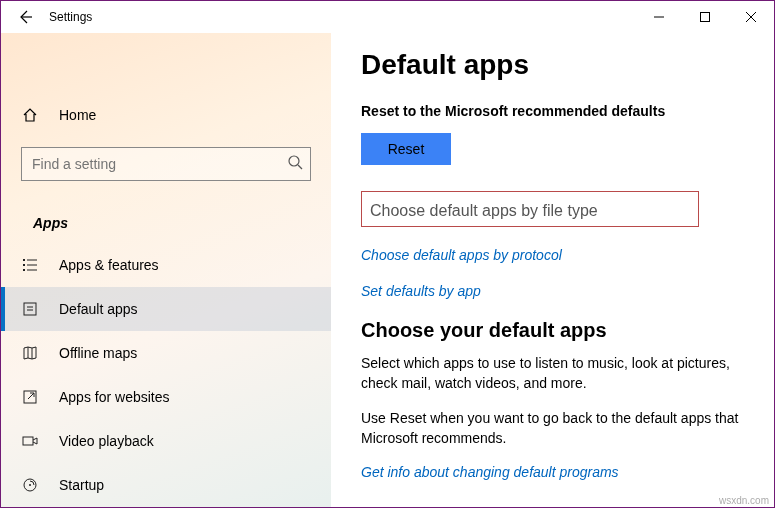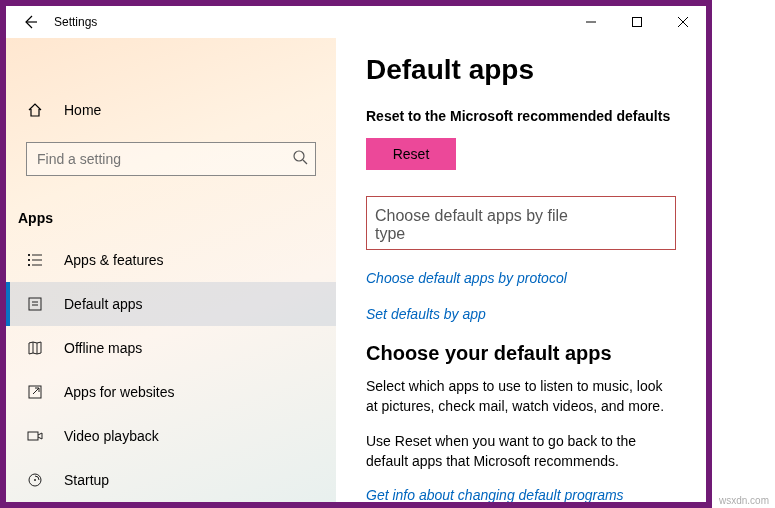--- a/index.html
+++ b/index.html
@@ -1,41 +1,41 @@
 <!DOCTYPE html>
 <html><head>
   <meta charset="utf-8">
   <style>
     * { margin: 0; padding: 0; box-sizing: border-box; font-family: "Segoe UI", sans-serif; }
     body { width: 775px; height: 508px; background: #fff; overflow: hidden; position: relative; }
-    .window { width: 712px; height: 508px; border: 6px solid #701a75; display: flex; flex-direction: column; }
+    .window { width: 775px; height: 508px; border: 1px solid #701a75; display: flex; flex-direction: column; }
     .titlebar { height: 32px; display: flex; align-items: center; padding-left: 8px; }
     .titlebar .back { width: 32px; height: 32px; display: flex; align-items: center; justify-content: center; cursor: pointer; }
     .titlebar .title { font-size: 12px; margin-left: 8px; color: #000; }
     .win-controls { margin-left: auto; display: flex; }
     .win-btn { width: 46px; height: 32px; display: flex; align-items: center; justify-content: center; cursor: pointer; }
     .win-btn svg { width: 10px; height: 10px; }
     .body { flex: 1; display: flex; overflow: hidden; }
     .sidebar { width: 330px; background: linear-gradient(160deg, #ffe7d0 0%, #fff2e2 30%, #fdf5ee 60%, #e8f0ee 100%); padding: 0 0 0 0; display: flex; flex-direction: column; justify-content: flex-end; }
     .home-row { display: flex; align-items: center; height: 44px; padding-left: 20px; cursor: pointer; margin-top: 6px; }
     .home-row .icon { width: 18px; display: flex; align-items: center; justify-content: center; }
     .home-row .lbl { margin-left: 20px; font-size: 14px; }
     .search-wrap { margin: 10px 20px 30px 20px; position: relative; }
     .search { width: 100%; height: 34px; border: 1px solid #888; background: rgba(255,255,255,0.4); padding: 0 34px 0 10px; font-size: 14px; color: #666; outline: none; }
     .search-icon { position: absolute; right: 8px; top: 50%; transform: translateY(-50%); }
-    .section-hdr { font-size: 14px; font-weight: 600; padding: 4px 20px 12px 12px; }
+    .section-hdr { font-size: 14px; font-weight: 600; padding: 4px 20px 12px 32px; font-style: italic; }
     .nav-item { display: flex; align-items: center; height: 44px; padding-left: 20px; cursor: pointer; position: relative; }
     .nav-item .nicon { width: 18px; display: flex; align-items: center; justify-content: center; color: #222; }
     .nav-item .nlbl { margin-left: 20px; font-size: 14px; }
     .nav-item.active { background: rgba(150,170,200,0.25); }
     .nav-item.active::before { content: ""; position: absolute; left: 0; top: 0; bottom: 0; width: 4px; background: #0872c4; }
     .content { flex: 1; padding: 16px 30px 0 30px; overflow: hidden; }
     h1 { font-size: 28px; font-weight: 600; margin-bottom: 22px; }
     .subtext { font-size: 14px; margin-bottom: 14px; font-weight: bold; }
-    .reset-btn { width: 90px; height: 32px; background: #ec4899; border: none; font-size: 14px; cursor: pointer; margin-bottom: 26px; }
+    .reset-btn { width: 90px; height: 32px; background: #3b82f6; border: none; font-size: 14px; cursor: pointer; margin-bottom: 26px; }
     .link-row { display: block; font-size: 14px; color: #0066bf; margin-bottom: 20px; cursor: pointer; width: fit-content; font-style: italic; }
     .link-highlight { border: 1px solid #b94a4a; padding: 10px 100px 6px 8px; color: #555; margin-bottom: 20px; width: fit-content; }
     h2 { font-size: 20px; font-weight: 600; margin-top: 20px; margin-bottom: 12px; }
     .para { font-size: 14px; color: #000000; line-height: 1.4; margin-bottom: 16px; max-width: 400px; }
     .watermark { position: absolute; right: 6px; bottom: 2px; font-size: 10px; color: rgba(0,0,0,0.35); }
   </style>
 </head>
 <body>
 
 <div class="window">

